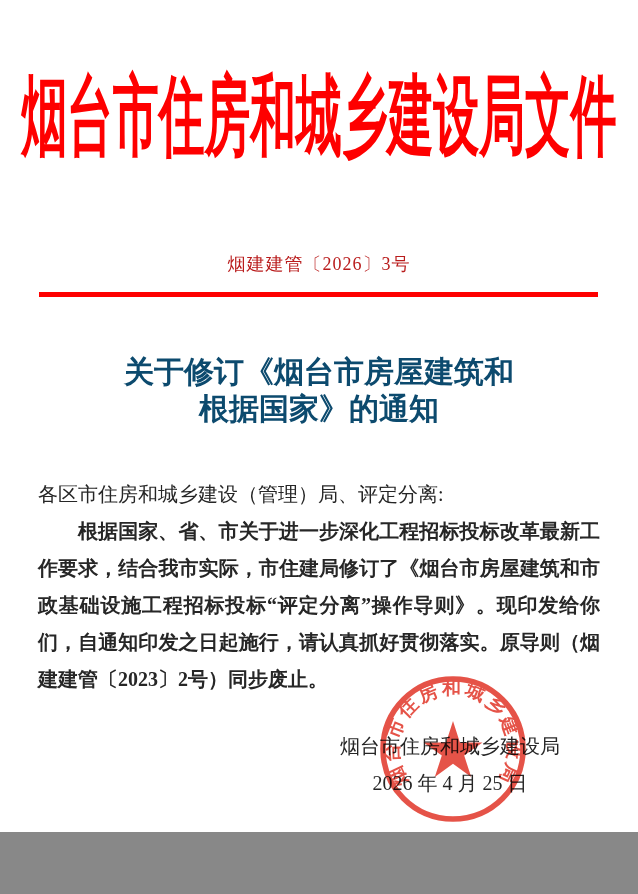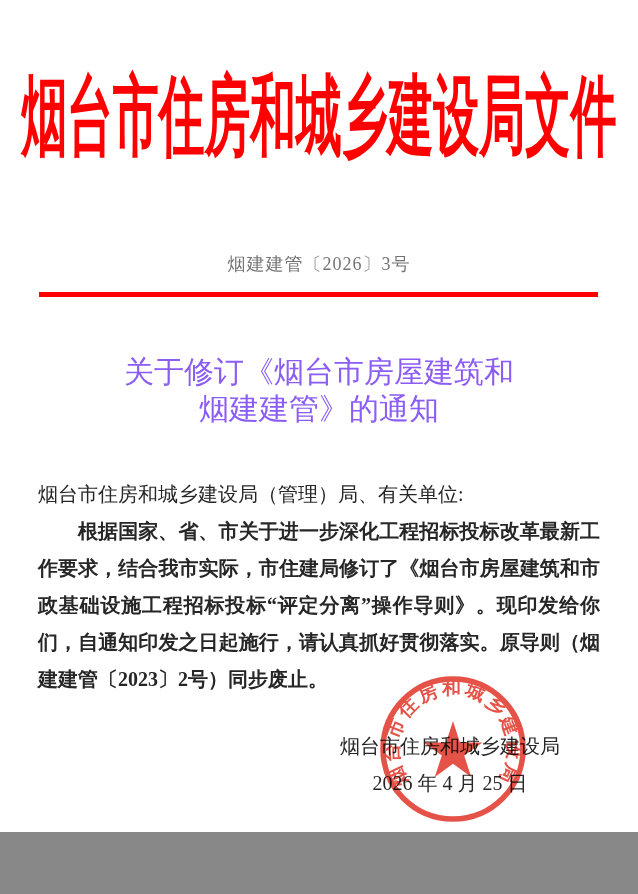--- a/index.html
+++ b/index.html
@@ -39,42 +39,42 @@
   
   .doc-number {
     position: absolute;
     top: 250px;
     left: 0;
     width: 100%;
     text-align: center;
     font-size: 18px;
     line-height: 28px;
     letter-spacing: 1px;
-    color: #737373;
+    color: #b91c1c;
   }
   
   .red-rule {
     position: absolute;
     top: 292px;
     left: 39px;
     width: 559px;
     height: 5px;
     background: #fe0000;
   }
   
   .notice-title {
     position: absolute;
     top: 353px;
     left: 0;
     width: 100%;
     text-align: center;
-    font-weight: 400;
+    font-weight: 700;
     font-size: 30px;
     line-height: 37px;
-    color: #8b5cf6;
+    color: #0c4a6e;
   }
   
   .body-block {
     position: absolute;
     top: 476px;
     left: 38px;
     width: 562px;
     font-size: 20px;
     line-height: 37px;
     color: #262626;
@@ -132,25 +132,25 @@
   <div class="banner">
     <div class="banner-text">烟台市住房和城乡建设局文件</div>
   </div>
 
   <div class="doc-number">烟建建管〔2026〕3号</div>
 
   <div class="red-rule"></div>
 
   <div class="notice-title">
     <div>关于修订《烟台市房屋建筑和</div>
-    <div>烟建建管》的通知</div>
+    <div>根据国家》的通知</div>
   </div>
 
   <div class="body-block">
-    <div class="salutation">烟台市住房和城乡建设局（管理）局、有关单位:</div>
+    <div class="salutation">各区市住房和城乡建设（管理）局、评定分离:</div>
     <div class="body-para">根据国家、省、市关于进一步深化工程招标投标改革最新工作要求，结合我市实际，市住建局修订了《烟台市房屋建筑和市政基础设施工程招标投标“评定分离”操作导则》。现印发给你们，自通知印发之日起施行，请认真抓好贯彻落实。原导则（烟建建管〔2023〕2号）同步废止。</div>
   </div>
 
   <div class="sign-block">
     <div>烟台市住房和城乡建设局</div>
     <div>2026 年 4 月 25 日</div>
   </div>
 
   <svg class="seal" viewBox="0 0 170 170" aria-hidden="true">
     <circle cx="85" cy="85" r="70" fill="none" stroke="#e23b2e" stroke-width="5.5"></circle>

